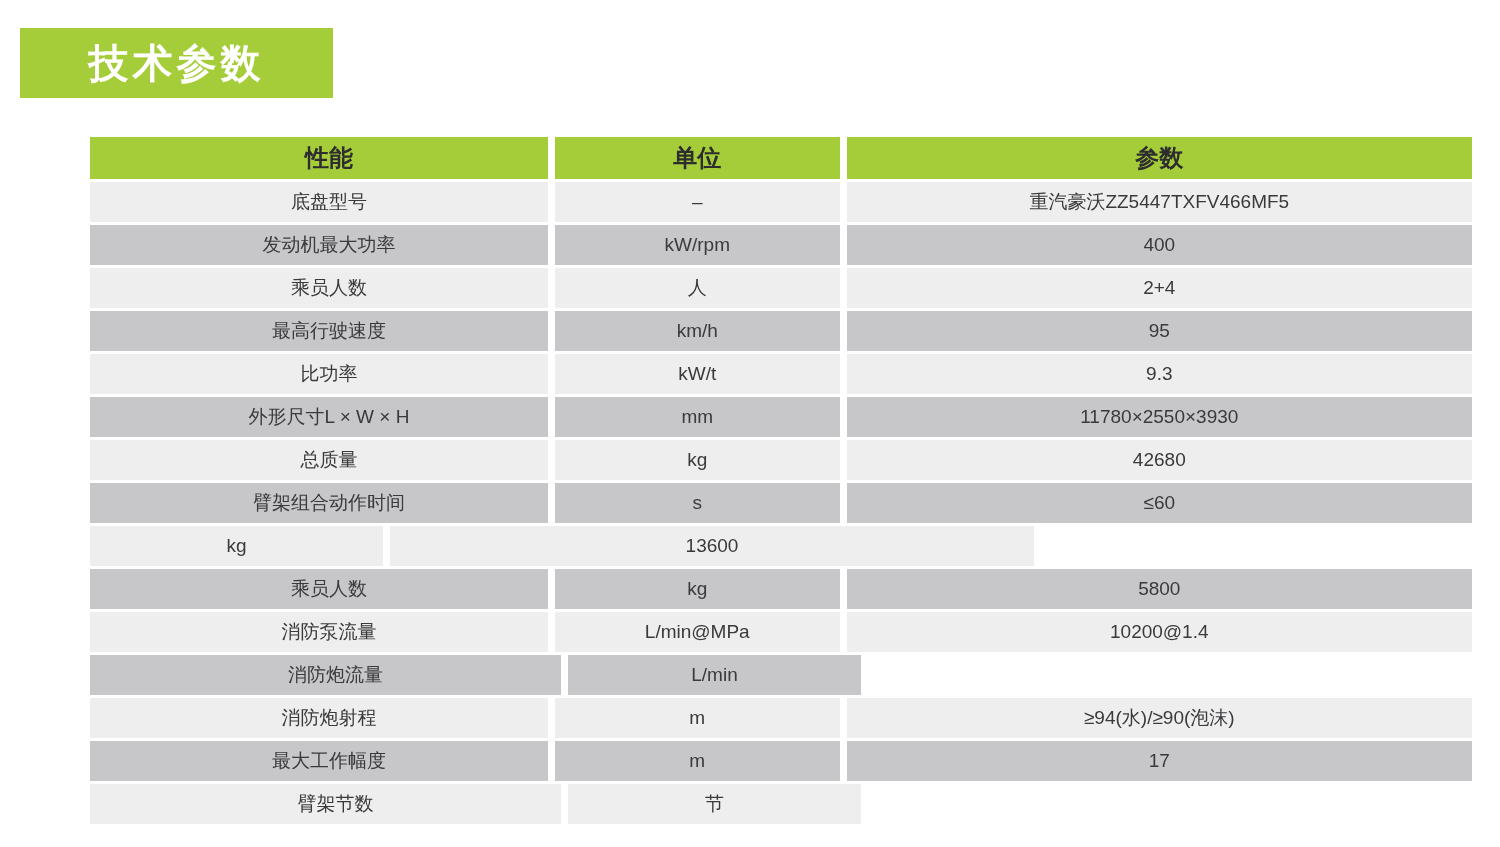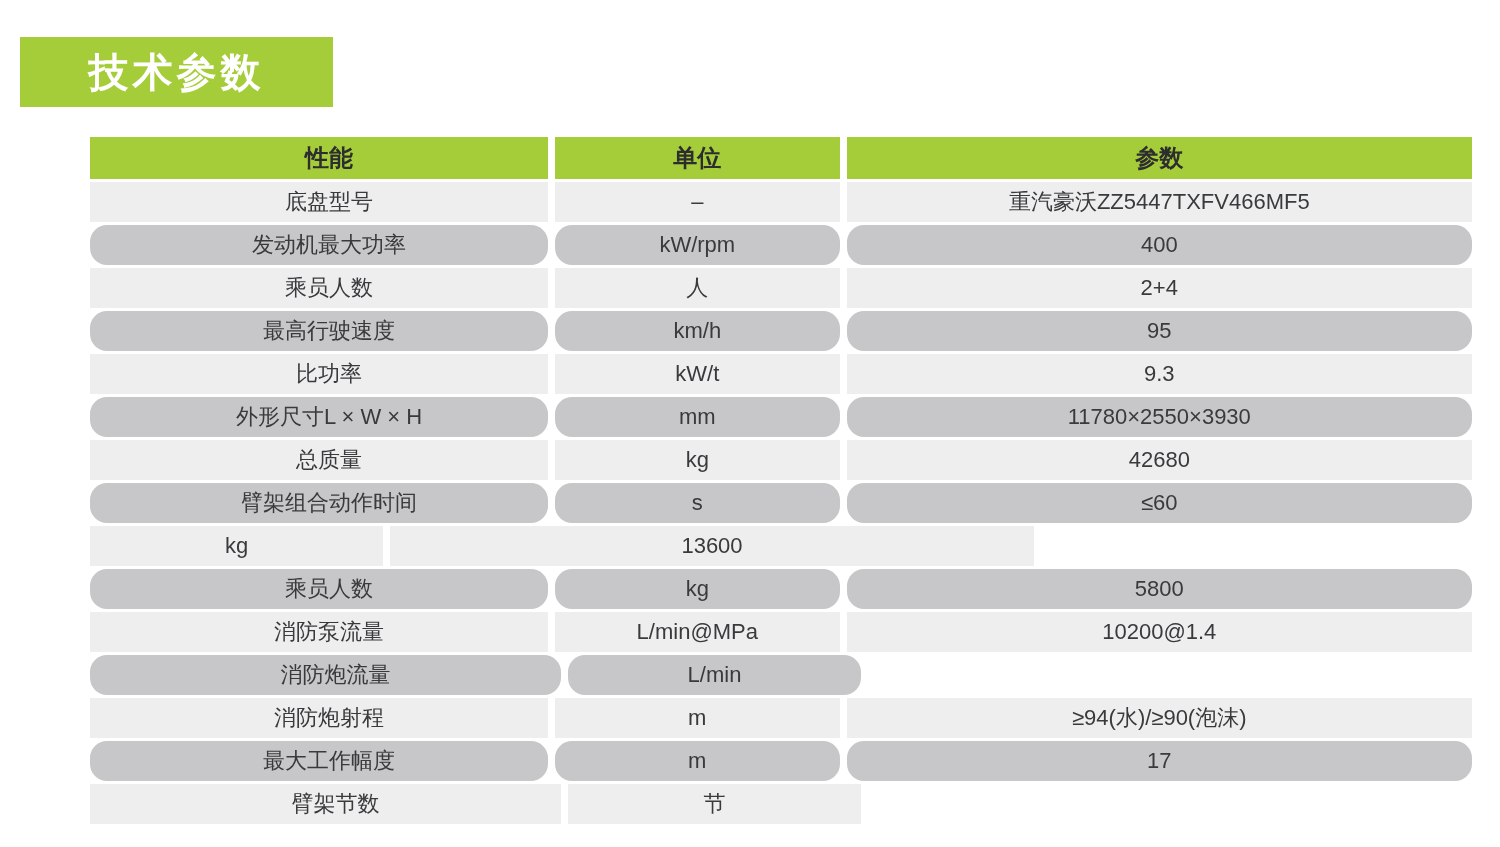--- a/index.html
+++ b/index.html
@@ -6,45 +6,45 @@
     --green:#a5cd3a;
     --row-light:#eeeeef;
     --row-dark:#c7c7c9;
     --text:#3a3a3c;
     --header-text:#2d2d2f;
   }
   *{margin:0;padding:0;box-sizing:border-box;}
   html,body{width:1500px;height:847px;background:#ffffff;overflow:hidden;
     font-family:"Liberation Sans","DejaVu Sans",sans-serif;}
   .banner{
-    position:absolute;left:20px;top:37px;width:313px;height:70px;
+    position:absolute;left:20px;top:28px;width:313px;height:70px;
     background:var(--green);display:flex;align-items:center;justify-content:center;
   }
   .banner-label{
     color:#ffffff;font-size:40px;font-weight:bold;letter-spacing:4px;
   }
   .spec-table{
     position:absolute;left:90px;top:137px;width:1382px;
   }
   .trow{
     display:flex;gap:7px;margin-bottom:3px;
   }
   .cell{
     height:40px;display:flex;align-items:center;justify-content:center;
-    font-size:22px;color:var(--text);white-space:nowrap;
+    font-size:19px;color:var(--text);white-space:nowrap;
   }
   .col-perf{width:471px;padding-left:20px;}
   .col-unit{width:293px;}
   .col-param{width:644px;}
   .trow.header .cell{
     height:42px;background:var(--green);color:var(--header-text);
     font-weight:bold;font-size:24px;
   }
   .trow.light .cell{background:var(--row-light);}
-  .trow.dark .cell{background:var(--row-dark);border-radius:17px;}
+  .trow.dark .cell{background:var(--row-dark);}
 </style>
 </head>
 <body>
 
 <div class="banner">
   <span class="banner-label">技术参数</span>
 </div>
 
 <div class="spec-table">
   <div class="trow header">

